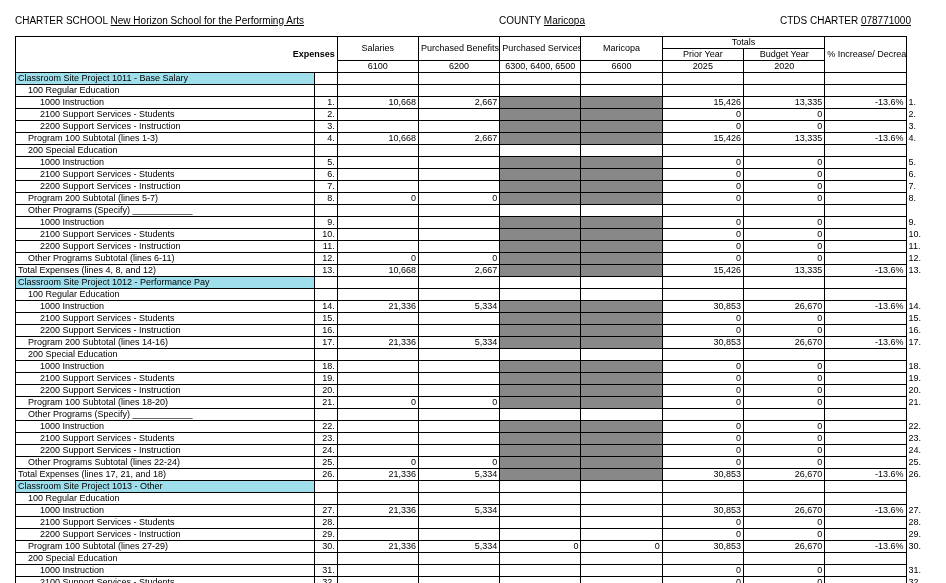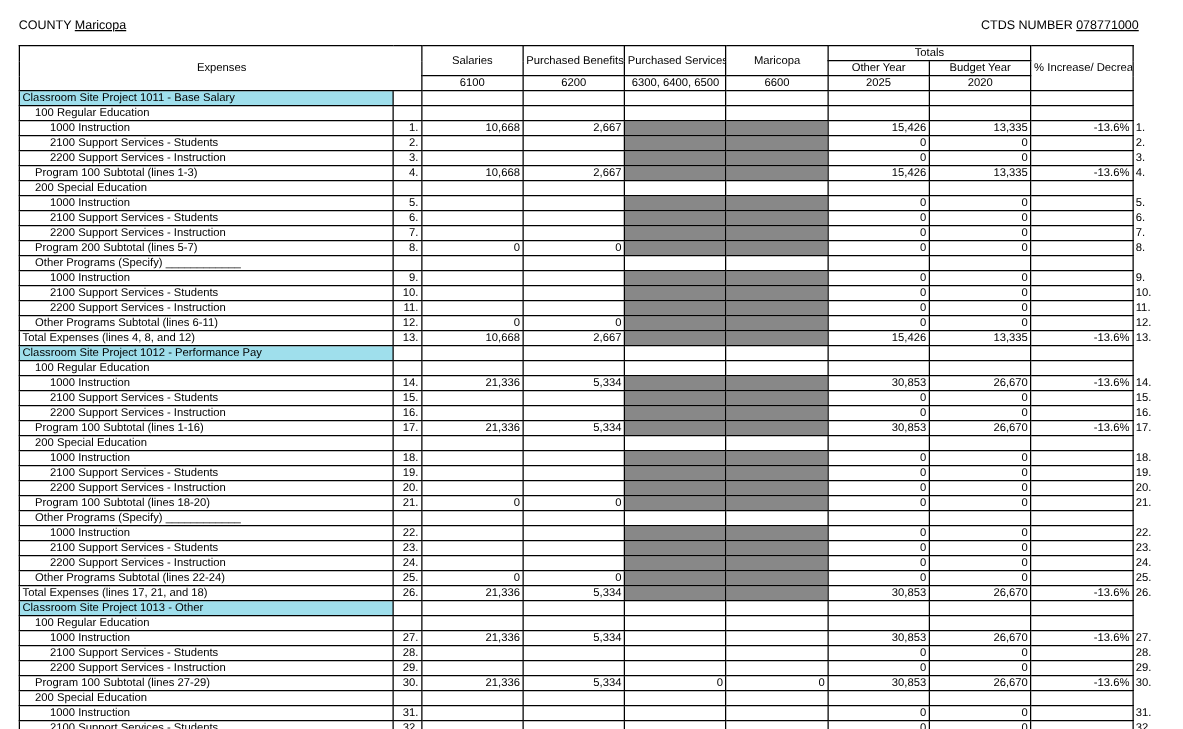--- a/index.html
+++ b/index.html
@@ -42,55 +42,59 @@
   .shaded { background: #888; }
   .section-hi { background: #9fdfec; }
   .indent1 { padding-left: 12px; }
   .indent2 { padding-left: 24px; }
 </style>
 </head>
 <body>
 
 <div class="header-row">
   <span class="field">
+    <span>CHARTER SCHOOL</span>
+    <span class="underline">New Horizon School for the Performing Arts</span>
+  </span>
+  <span class="field">
     <span>COUNTY</span>
     <span class="underline">Maricopa</span>
   </span>
   <span class="field">
-    <span>CTDS NUMBER</span>
+    <span>CTDS CHARTER</span>
     <span class="underline">078771000</span>
   </span>
 </div>
 
 <table>
   <colgroup>
     <col class="desc-col">
       <col class="lineno-col">
     <col class="data-col">
       <col class="data-col">
       <col class="data-col">
       <col class="data-col">
     <col class="data-col">
       <col class="data-col">
       <col class="data-col">
     <col class="lineno-col2">
   </colgroup>
   <thead>
     <tr>
-      <th rowspan="3" colspan="2" style="text-align:center;padding-left:4px;font-weight:normal">Expenses</th>
+      <th rowspan="3" colspan="2" style="text-align:right;padding-left:4px;font-weight:bold">Expenses</th>
       <th rowspan="2">Salaries</th>
       <th rowspan="2">Purchased Benefits</th>
       <th rowspan="2">Purchased Services</th>
       <th rowspan="2">Maricopa</th>
       <th colspan="2">Totals</th>
       <th rowspan="3">% Increase/ Decrease</th>
       <th rowspan="3" style="border:none"></th>
     </tr>
     <tr>
-      <th>Other Year</th>
+      <th>Prior Year</th>
       <th>Budget Year</th>
     </tr>
     <tr>
       <th>6100</th>
       <th>6200</th>
       <th>6300, 6400, 6500</th>
       <th>6600</th>
       <th>2025</th>
       <th>2020</th>
     </tr>
@@ -354,21 +358,21 @@
         <td style="text-align: right;"></td>
         <td style="text-align: right;"></td>
         <td class="shaded" style="text-align: right;"></td>
         <td class="shaded" style="text-align: right;"></td>
         <td style="text-align: right;">0</td>
         <td style="text-align: right;">0</td>
         <td style="text-align: right;"></td>
         <td style="border: none; text-align: left;">16.</td>
       </tr>
       <tr>
-        <td class="indent1">Program 100 Subtotal (lines 1-16)</td>
+        <td class="indent1">Program 200 Subtotal (lines 14-16)</td>
         <td style="text-align: right;">17.</td>
         <td style="text-align: right;">21,336</td>
         <td style="text-align: right;">5,334</td>
         <td class="shaded" style="text-align: right;"></td>
         <td class="shaded" style="text-align: right;"></td>
         <td style="text-align: right;">30,853</td>
         <td style="text-align: right;">26,670</td>
         <td style="text-align: right;">-13.6%</td>
         <td style="border: none; text-align: left;">17.</td>
       </tr>

